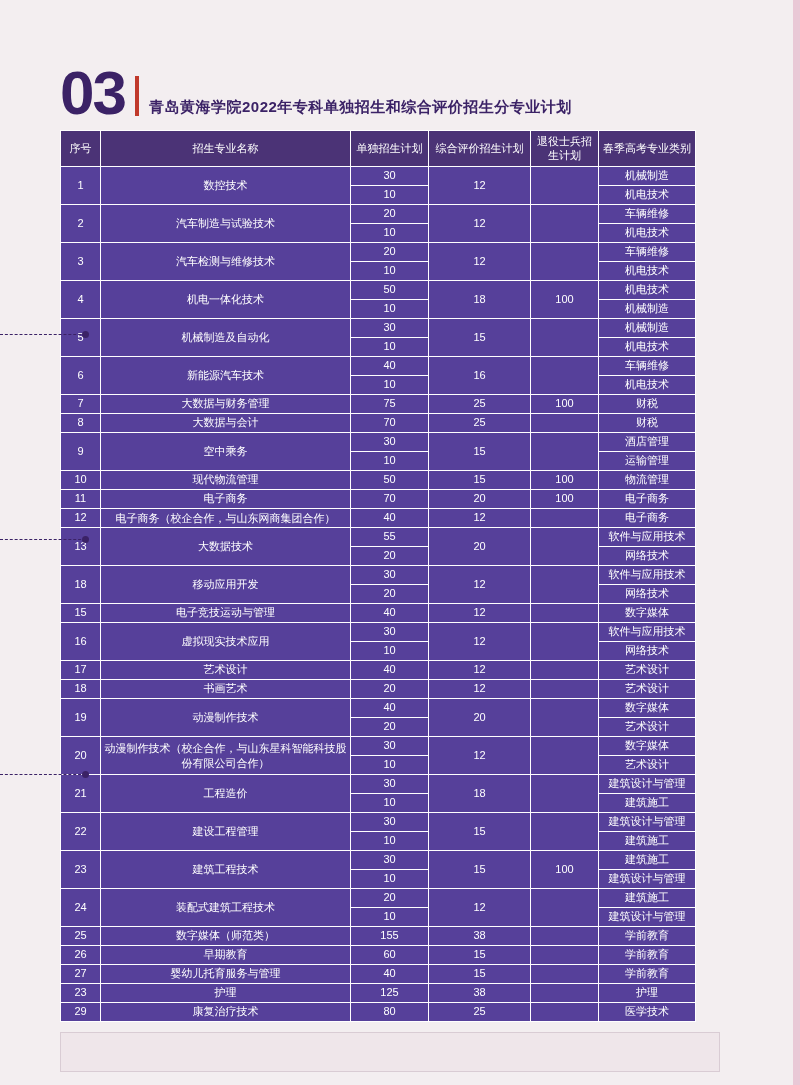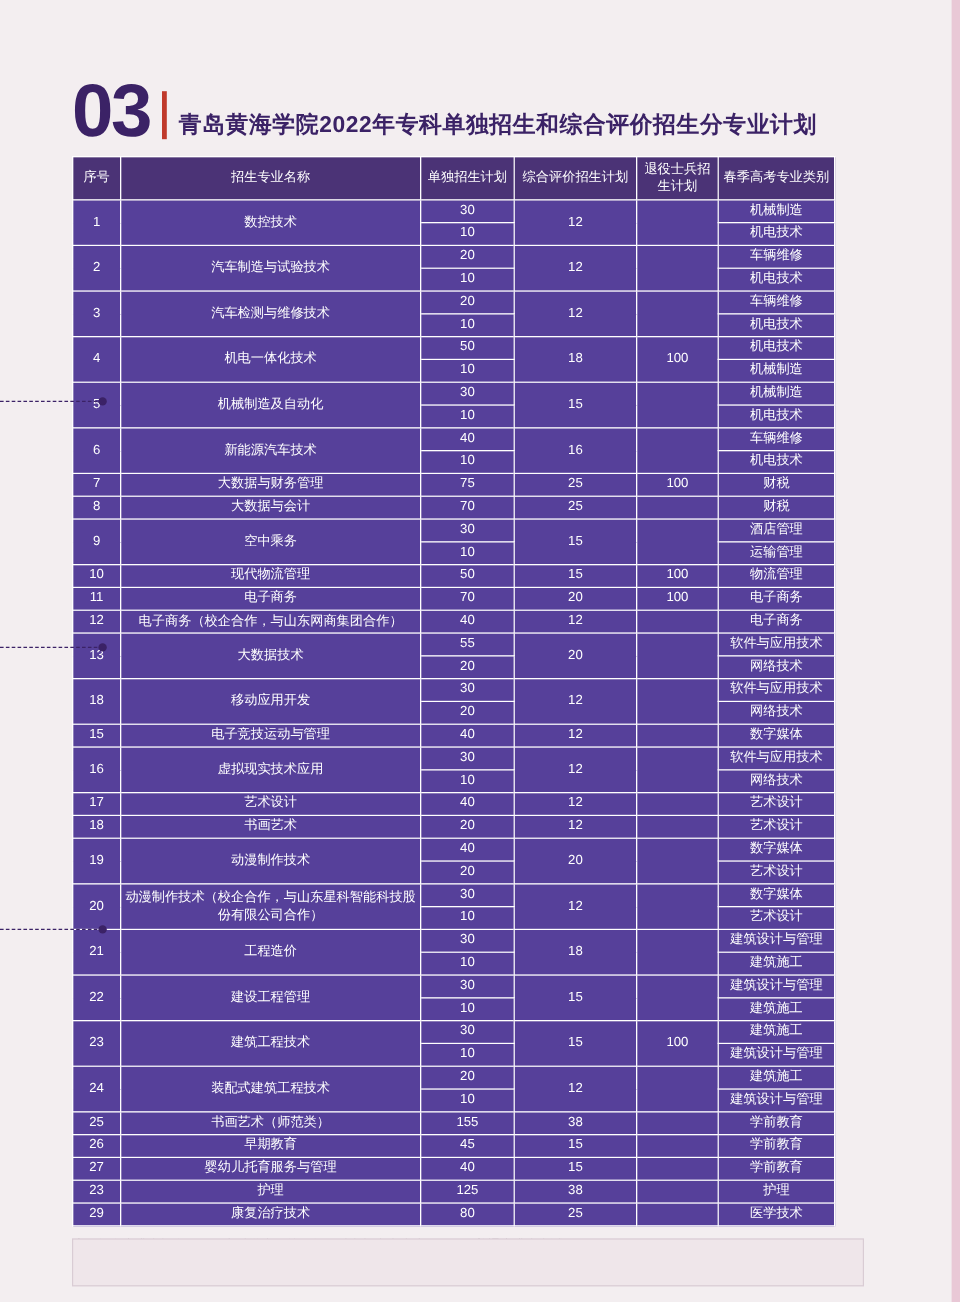--- a/index.html
+++ b/index.html
@@ -40,21 +40,21 @@
     letter-spacing: -2px;
     font-family: "Liberation Sans", sans-serif;
   }
   .divider-bar {
     width: 4px;
     height: 40px;
     background: #c0392b;
     margin: 0 10px 4px 10px;
   }
   .heading-title {
-    font-size: 19px;
+    font-size: 15px;
     font-weight: bold;
     color: #3b2266;
     padding-bottom: 3px;
     letter-spacing: 0.5px;
     white-space: nowrap;
   }
   
   table.plan {
     border-collapse: collapse;
     width: 635px;
@@ -417,30 +417,30 @@
           <td rowspan="2">12</td>
           <td rowspan="2"></td>
           <td>建筑施工</td>
         </tr>
         <tr>
           <td>10</td>
           <td>建筑设计与管理</td>
         </tr>
         <tr>
           <td rowspan="1">25</td>
-          <td rowspan="1" class="major">书画艺术（师范类）</td>
+          <td rowspan="1" class="major">数字媒体（师范类）</td>
           <td>155</td>
           <td rowspan="1">38</td>
           <td rowspan="1"></td>
           <td>学前教育</td>
         </tr>
         <tr>
           <td rowspan="1">26</td>
           <td rowspan="1" class="major">早期教育</td>
-          <td>45</td>
+          <td>60</td>
           <td rowspan="1">15</td>
           <td rowspan="1"></td>
           <td>学前教育</td>
         </tr>
         <tr>
           <td rowspan="1">27</td>
           <td rowspan="1" class="major">婴幼儿托育服务与管理</td>
           <td>40</td>
           <td rowspan="1">15</td>
           <td rowspan="1"></td>

